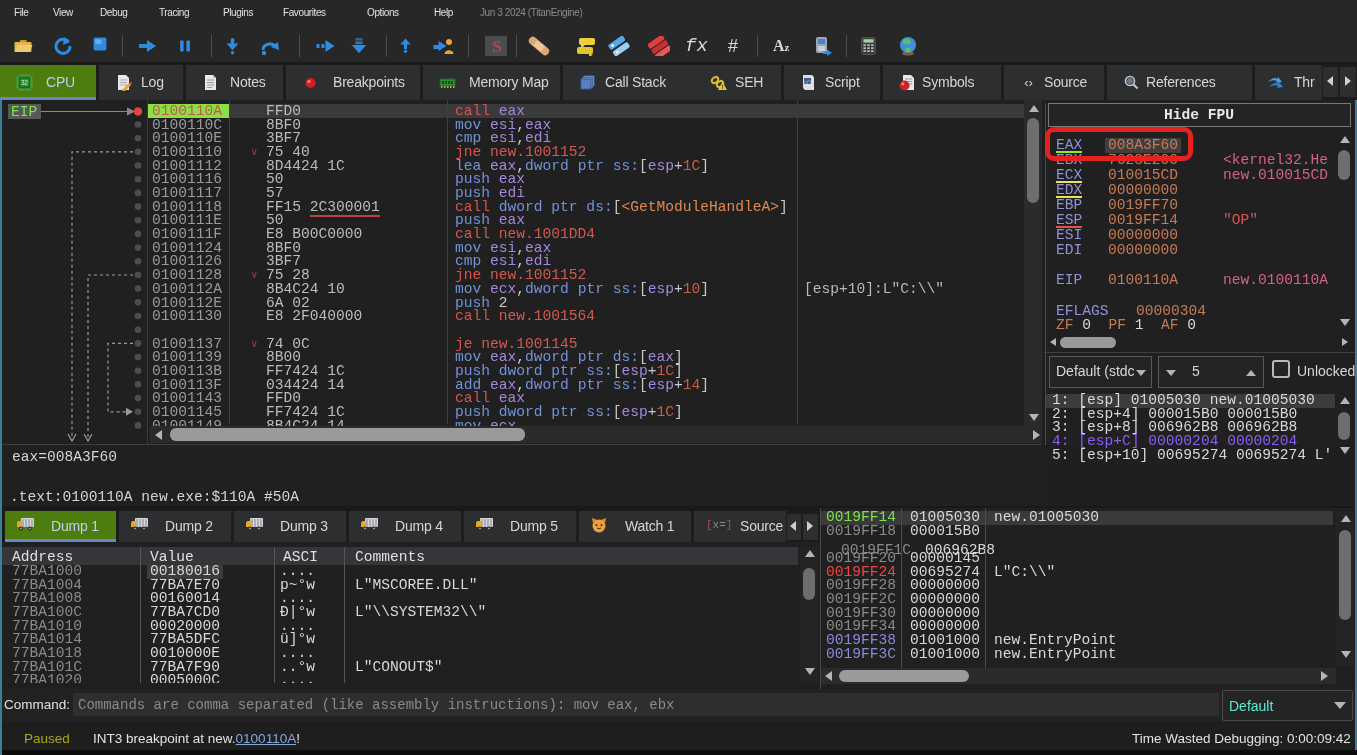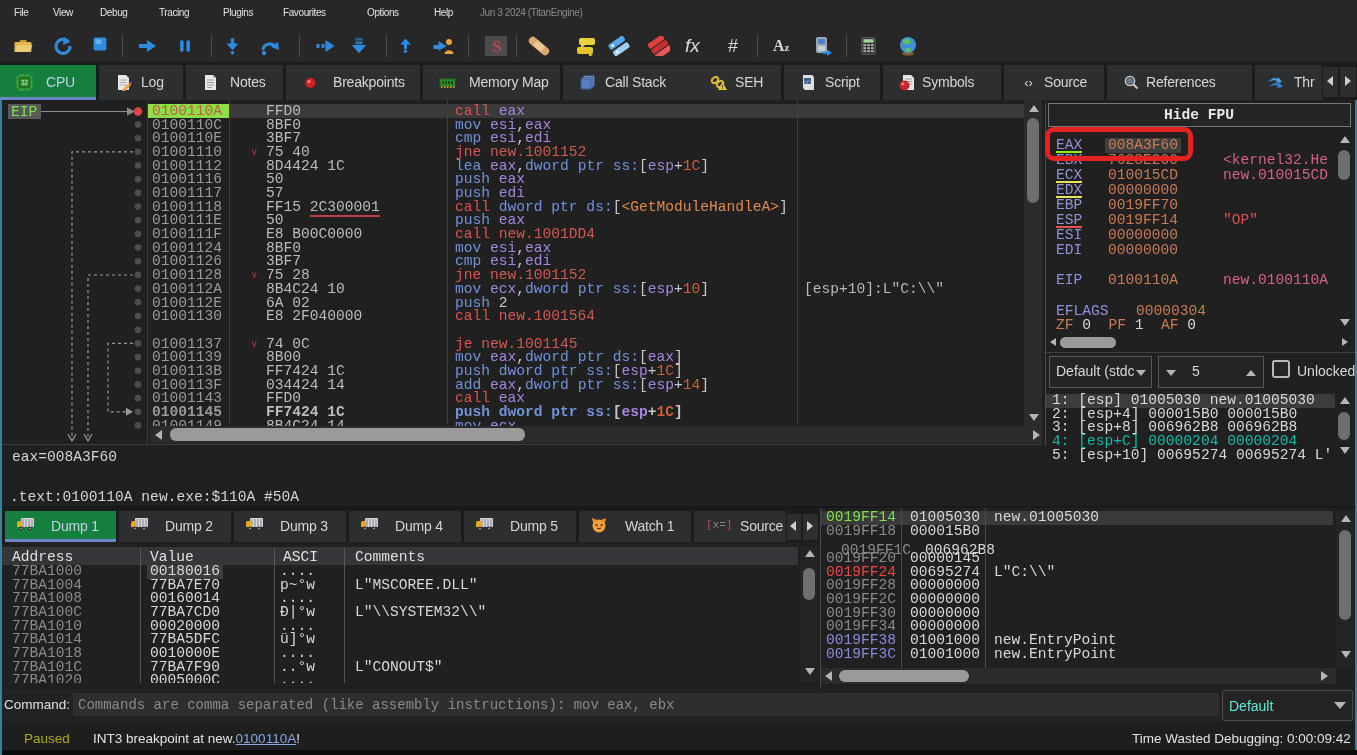--- a/index.html
+++ b/index.html
@@ -8,21 +8,21 @@
 .sans{font-family:"Liberation Sans",sans-serif}
 
 #menubar{left:0;top:0;width:1357px;height:30px;background:#272727}
 .mi{position:absolute;top:7px;font-size:10px;color:#e2e2e2;letter-spacing:-0.4px}
 #toolbar{left:0;top:30px;width:1357px;height:33px;background:#272727;border-bottom:1px solid #1a1a1a}
 .tsep{position:absolute;top:5px;width:1px;height:22px;background:#4d4d4d}
 .ticon{position:absolute;top:6px;width:20px;height:20px}
 
 #tabbar{left:0;top:63px;width:1357px;height:37px;background:#1c1c1c}
 .tab{position:absolute;top:2px;height:35px;background:#2c2e30}
-.tab.sel{background:#15803d}
+.tab.sel{background:#4d7c0f}
 .tab .lbl{position:absolute;top:9px;font-size:14px;color:#d6d6d6;letter-spacing:-0.2px}
 .tab.sel .lbl{color:#c3cfee}
 .tab .ic{position:absolute;top:9px;width:17px;height:17px}
 .tabu{position:absolute;height:3px;background:#6a85c8}
 
 .sb{position:absolute;background:#2b2b2b}
 .sbt{position:absolute;background:#8f8f8f;border-radius:6px}
 .arr{position:absolute;width:0;height:0}
 
 #cpu{left:2px;top:100px;width:1040px;height:344px;background:#202021;overflow:hidden}
@@ -137,21 +137,21 @@
           <circle cx="5" cy="14" r="1.4" fill="#fff"></circle>
         </g>
       </svg>
 <svg class="ticon" style="left:648px;top:6px;width:22px;height:20px" viewBox="0 0 20 20">
         <g transform="rotate(-35 10 10)">
           <rect x="1" y="2" width="18" height="5.5" rx="1.5" fill="#e04040"></rect>
           <rect x="1" y="8.5" width="18" height="5.5" rx="1.5" fill="#c83030"></rect>
           <rect x="1" y="15" width="18" height="5.5" rx="1.5" fill="#e85858"></rect>
         </g>
       </svg>
-<span class="abs" style="left:685px;top:5px;font-family:Liberation Sans, sans-serif;font-style:italic;font-size:19px;color:#dadada">fx</span>
+<span class="abs" style="left:685px;top:5px;font-family:Liberation Mono, monospace;font-style:italic;font-size:19px;color:#dadada">fx</span>
 <span class="abs" style="left:728px;top:6px;font-size:18px;color:#dadada">#</span>
 <div class="tsep" style="left:757px"></div>
 <span class="abs" style="left:773px;top:7px;font-family:'Liberation Serif',serif;font-size:16px;font-weight:bold;color:#d8d8d8">A<span style="font-size:11px">z</span></span>
 <svg class="ticon" style="left:812px;top:6px;width:20px;height:20px" viewBox="0 0 20 20">
         <rect x="4" y="1" width="11" height="16" rx="2" fill="#9aa7b8"></rect>
         <rect x="6" y="3" width="7" height="5" fill="#4f7fd0"></rect>
         <rect x="6" y="10" width="7" height="5" fill="#c8d0da"></rect>
         <rect x="11" y="15.5" width="5" height="2.5" fill="#2f8be0"></rect>
         <path d="M15 13.5 l5 3.2-5 3.2z" fill="#2f8be0"></path>
       </svg>
@@ -378,21 +378,21 @@
 <div class="drow" style="top:154.48px;line-height:14px;"><span class="a">01001126</span><span class="b">3BF7</span><span class="i"><span class="kb">cmp</span><span class="pn"> </span><span class="rg">esi</span><span class="pn">,</span><span class="rg">edi</span></span></div>
 <div class="drow" style="top:168.16px;line-height:14px;"><span class="a">01001128</span><span style="position:absolute;left:103px;color:#b03030;font-size:11px">∨</span><span class="b">75 28</span><span class="i"><span class="kr">jne</span><span class="pn"> </span><span class="tr">new.1001152</span></span></div>
 <div class="drow" style="top:181.84px;line-height:14px;"><span class="a">0100112A</span><span class="b">8B4C24 10</span><span class="i"><span class="kb">mov</span><span class="pn"> </span><span class="rg">ecx</span><span class="pn">,</span><span class="kb">dword ptr ss:</span><span class="pn">[</span><span class="rg">esp</span><span class="pn">+</span><span class="no">10</span><span class="pn">]</span></span><span class="cm">[esp+10]:L"C:\\"</span></div>
 <div class="drow" style="top:195.52px;line-height:14px;"><span class="a">0100112E</span><span class="b">6A 02</span><span class="i"><span class="kb">push</span><span class="pn"> </span><span class="pn">2</span></span></div>
 <div class="drow" style="top:209.20px;line-height:14px;"><span class="a">01001130</span><span class="b">E8 2F040000</span><span class="i"><span class="kr">call</span><span class="pn"> </span><span class="tr">new.1001564</span></span></div>
 <div class="drow" style="top:236.56px;line-height:14px;"><span class="a">01001137</span><span style="position:absolute;left:103px;color:#b03030;font-size:11px">∨</span><span class="b">74 0C</span><span class="i"><span class="kr">je</span><span class="pn"> </span><span class="tr">new.1001145</span></span></div>
 <div class="drow" style="top:250.24px;line-height:14px;"><span class="a">01001139</span><span class="b">8B00</span><span class="i"><span class="kb">mov</span><span class="pn"> </span><span class="rg">eax</span><span class="pn">,</span><span class="kb">dword ptr ds:</span><span class="pn">[</span><span class="rg">eax</span><span class="pn">]</span></span></div>
 <div class="drow" style="top:263.92px;line-height:14px;"><span class="a">0100113B</span><span class="b">FF7424 1C</span><span class="i"><span class="kb">push</span><span class="pn"> </span><span class="kb">dword ptr ss:</span><span class="pn">[</span><span class="rg">esp</span><span class="pn">+</span><span class="no">1C</span><span class="pn">]</span></span></div>
 <div class="drow" style="top:277.60px;line-height:14px;"><span class="a">0100113F</span><span class="b">034424 14</span><span class="i"><span class="kb">add</span><span class="pn"> </span><span class="rg">eax</span><span class="pn">,</span><span class="kb">dword ptr ss:</span><span class="pn">[</span><span class="rg">esp</span><span class="pn">+</span><span class="no">14</span><span class="pn">]</span></span></div>
 <div class="drow" style="top:291.28px;line-height:14px;"><span class="a">01001143</span><span class="b">FFD0</span><span class="i"><span class="kr">call</span><span class="pn"> </span><span class="rg">eax</span></span></div>
-<div class="drow" style="top:304.96px;line-height:14px;font-weight:bold;"><span class="a">01001145</span><span class="b">FF7424 1C</span><span class="i"><span class="kb">push</span><span class="pn"> </span><span class="kb">dword ptr ss:</span><span class="pn">[</span><span class="rg">esp</span><span class="pn">+</span><span class="no">1C</span><span class="pn">]</span></span></div>
+<div class="drow" style="top:304.96px;line-height:14px;"><span class="a">01001145</span><span class="b">FF7424 1C</span><span class="i"><span class="kb">push</span><span class="pn"> </span><span class="kb">dword ptr ss:</span><span class="pn">[</span><span class="rg">esp</span><span class="pn">+</span><span class="no">1C</span><span class="pn">]</span></span></div>
 <div class="drow" style="top:318.64px;line-height:14px"><span class="a">01001149</span><span class="b">8B4C24 14</span><span class="i"><span class="kb">mov</span><span class="pn"> </span><span class="rg">ecx</span></span></div>
 <div class="vline" style="left:227px;height:324px"></div>
 <div class="vline" style="left:445px;height:324px"></div>
 <div class="vline" style="left:795px;height:324px"></div>
 <div class="sb" style="left:1022px;top:0;width:18px;height:326px"></div>
 <div class="arr" style="left:1027px;top:5px;border-left:5px solid transparent;border-right:5px solid transparent;border-bottom:7px solid #b5b5b5"></div>
 <div class="arr" style="left:1027px;top:314px;border-left:5px solid transparent;border-right:5px solid transparent;border-top:7px solid #b5b5b5"></div>
 <div class="sbt" style="left:1025px;top:18px;width:12px;height:85px;background:#6e6e6e"></div>
 <div class="sb" style="left:148px;top:326px;width:892px;height:17px"></div>
 <div class="arr" style="left:153px;top:330px;border-top:5px solid transparent;border-bottom:5px solid transparent;border-right:7px solid #b5b5b5"></div>
@@ -433,21 +433,21 @@
 <div class="arr" style="left:92px;top:270px;border-left:5px solid transparent;border-right:5px solid transparent;border-top:6px solid #b5b5b5"></div>
 <div class="abs" style="left:114px;top:256px;width:106px;height:32px;background:#242425;border:1px solid #585858"></div>
 <div class="arr" style="left:122px;top:270px;border-left:5px solid transparent;border-right:5px solid transparent;border-top:6px solid #b5b5b5"></div>
 <div class="abs sans" style="left:148px;top:263px;font-size:14px;color:#d8d8d8">5</div>
 <div class="arr" style="left:202px;top:270px;border-left:5px solid transparent;border-right:5px solid transparent;border-bottom:6px solid #b5b5b5"></div>
 <div class="abs" style="left:228px;top:260px;width:18px;height:18px;background:#242425;border:2px solid #b8b8b8;border-radius:3px"></div>
 <div class="abs sans" style="left:253px;top:263px;font-size:14px;color:#d8d8d8">Unlocked</div>
 <div class="abs mono" style="left:2px;padding-left:6px;top:294.0px;width:289px;line-height:13.7px;color:#d8d8d8;background:#3c3c3d;">1: [esp] 01005030 new.01005030</div>
 <div class="abs mono" style="left:2px;padding-left:6px;top:307.7px;width:289px;line-height:13.7px;color:#d8d8d8;">2: [esp+4] 000015B0 000015B0</div>
 <div class="abs mono" style="left:2px;padding-left:6px;top:321.4px;width:289px;line-height:13.7px;color:#d8d8d8;">3: [esp+8] 006962B8 006962B8</div>
-<div class="abs mono" style="left:2px;padding-left:6px;top:335.1px;width:289px;line-height:13.7px;color:#14b8a6;">4: [esp+C] 00000204 00000204</div>
+<div class="abs mono" style="left:2px;padding-left:6px;top:335.1px;width:289px;line-height:13.7px;color:#8b5cf6;">4: [esp+C] 00000204 00000204</div>
 <div class="abs mono" style="left:2px;padding-left:6px;top:348.8px;width:289px;line-height:13.7px;color:#d8d8d8;">5: [esp+10] 00695274 00695274 L'</div>
 <div class="arr" style="left:296px;top:297px;border-left:5px solid transparent;border-right:5px solid transparent;border-bottom:7px solid #b5b5b5"></div>
 <div class="sbt" style="left:294px;top:312px;width:12px;height:28px;background:#6e6e6e"></div>
 <div class="arr" style="left:296px;top:347px;border-left:5px solid transparent;border-right:5px solid transparent;border-top:7px solid #b5b5b5"></div>
 </div>
 <div class="abs" style="left:0;top:506px;width:1357px;height:4px;background:#19191a"></div>
 <div class="abs" style="left:2px;top:510px;width:818px;height:32px;background:#1c1c1c">
 <div class="tab sel" style="left:3px;width:111px;top:1px;height:31px">
         <span style="position:absolute;left:12px;top:2px;width:18px;height:18px">
           <svg viewBox="0 0 18 14" style="position:absolute;width:18px;height:14px;top:4px">

